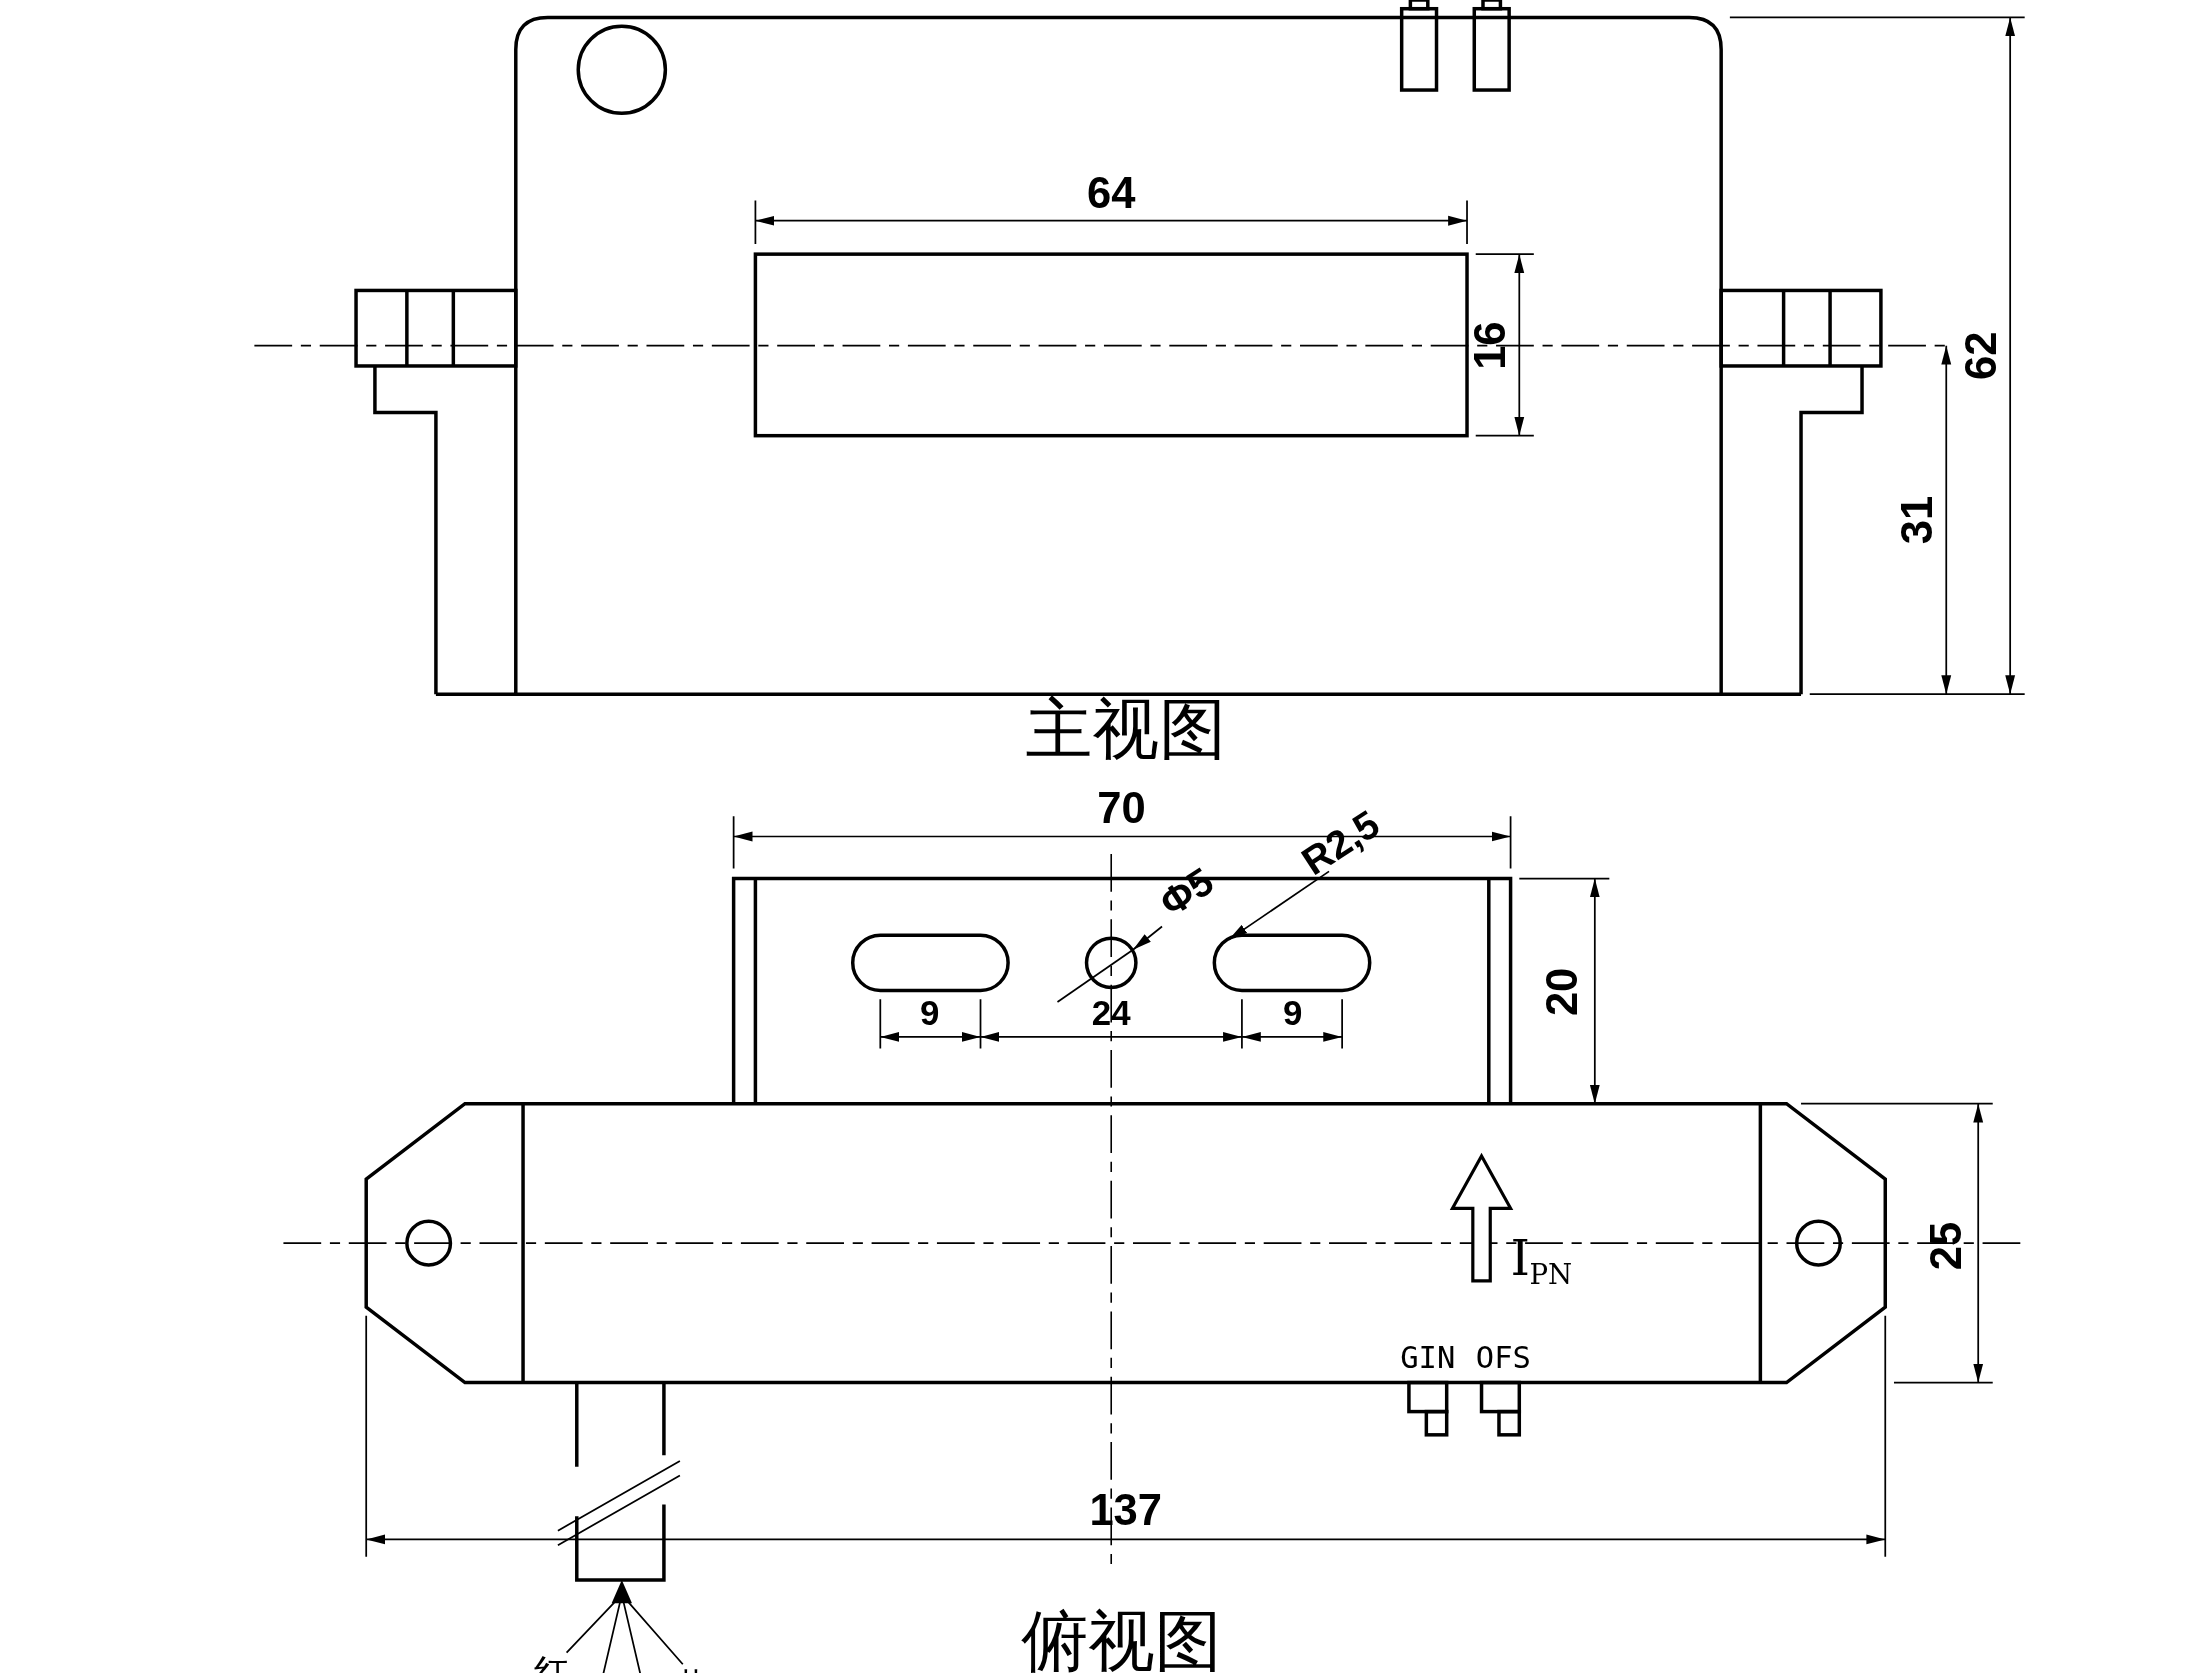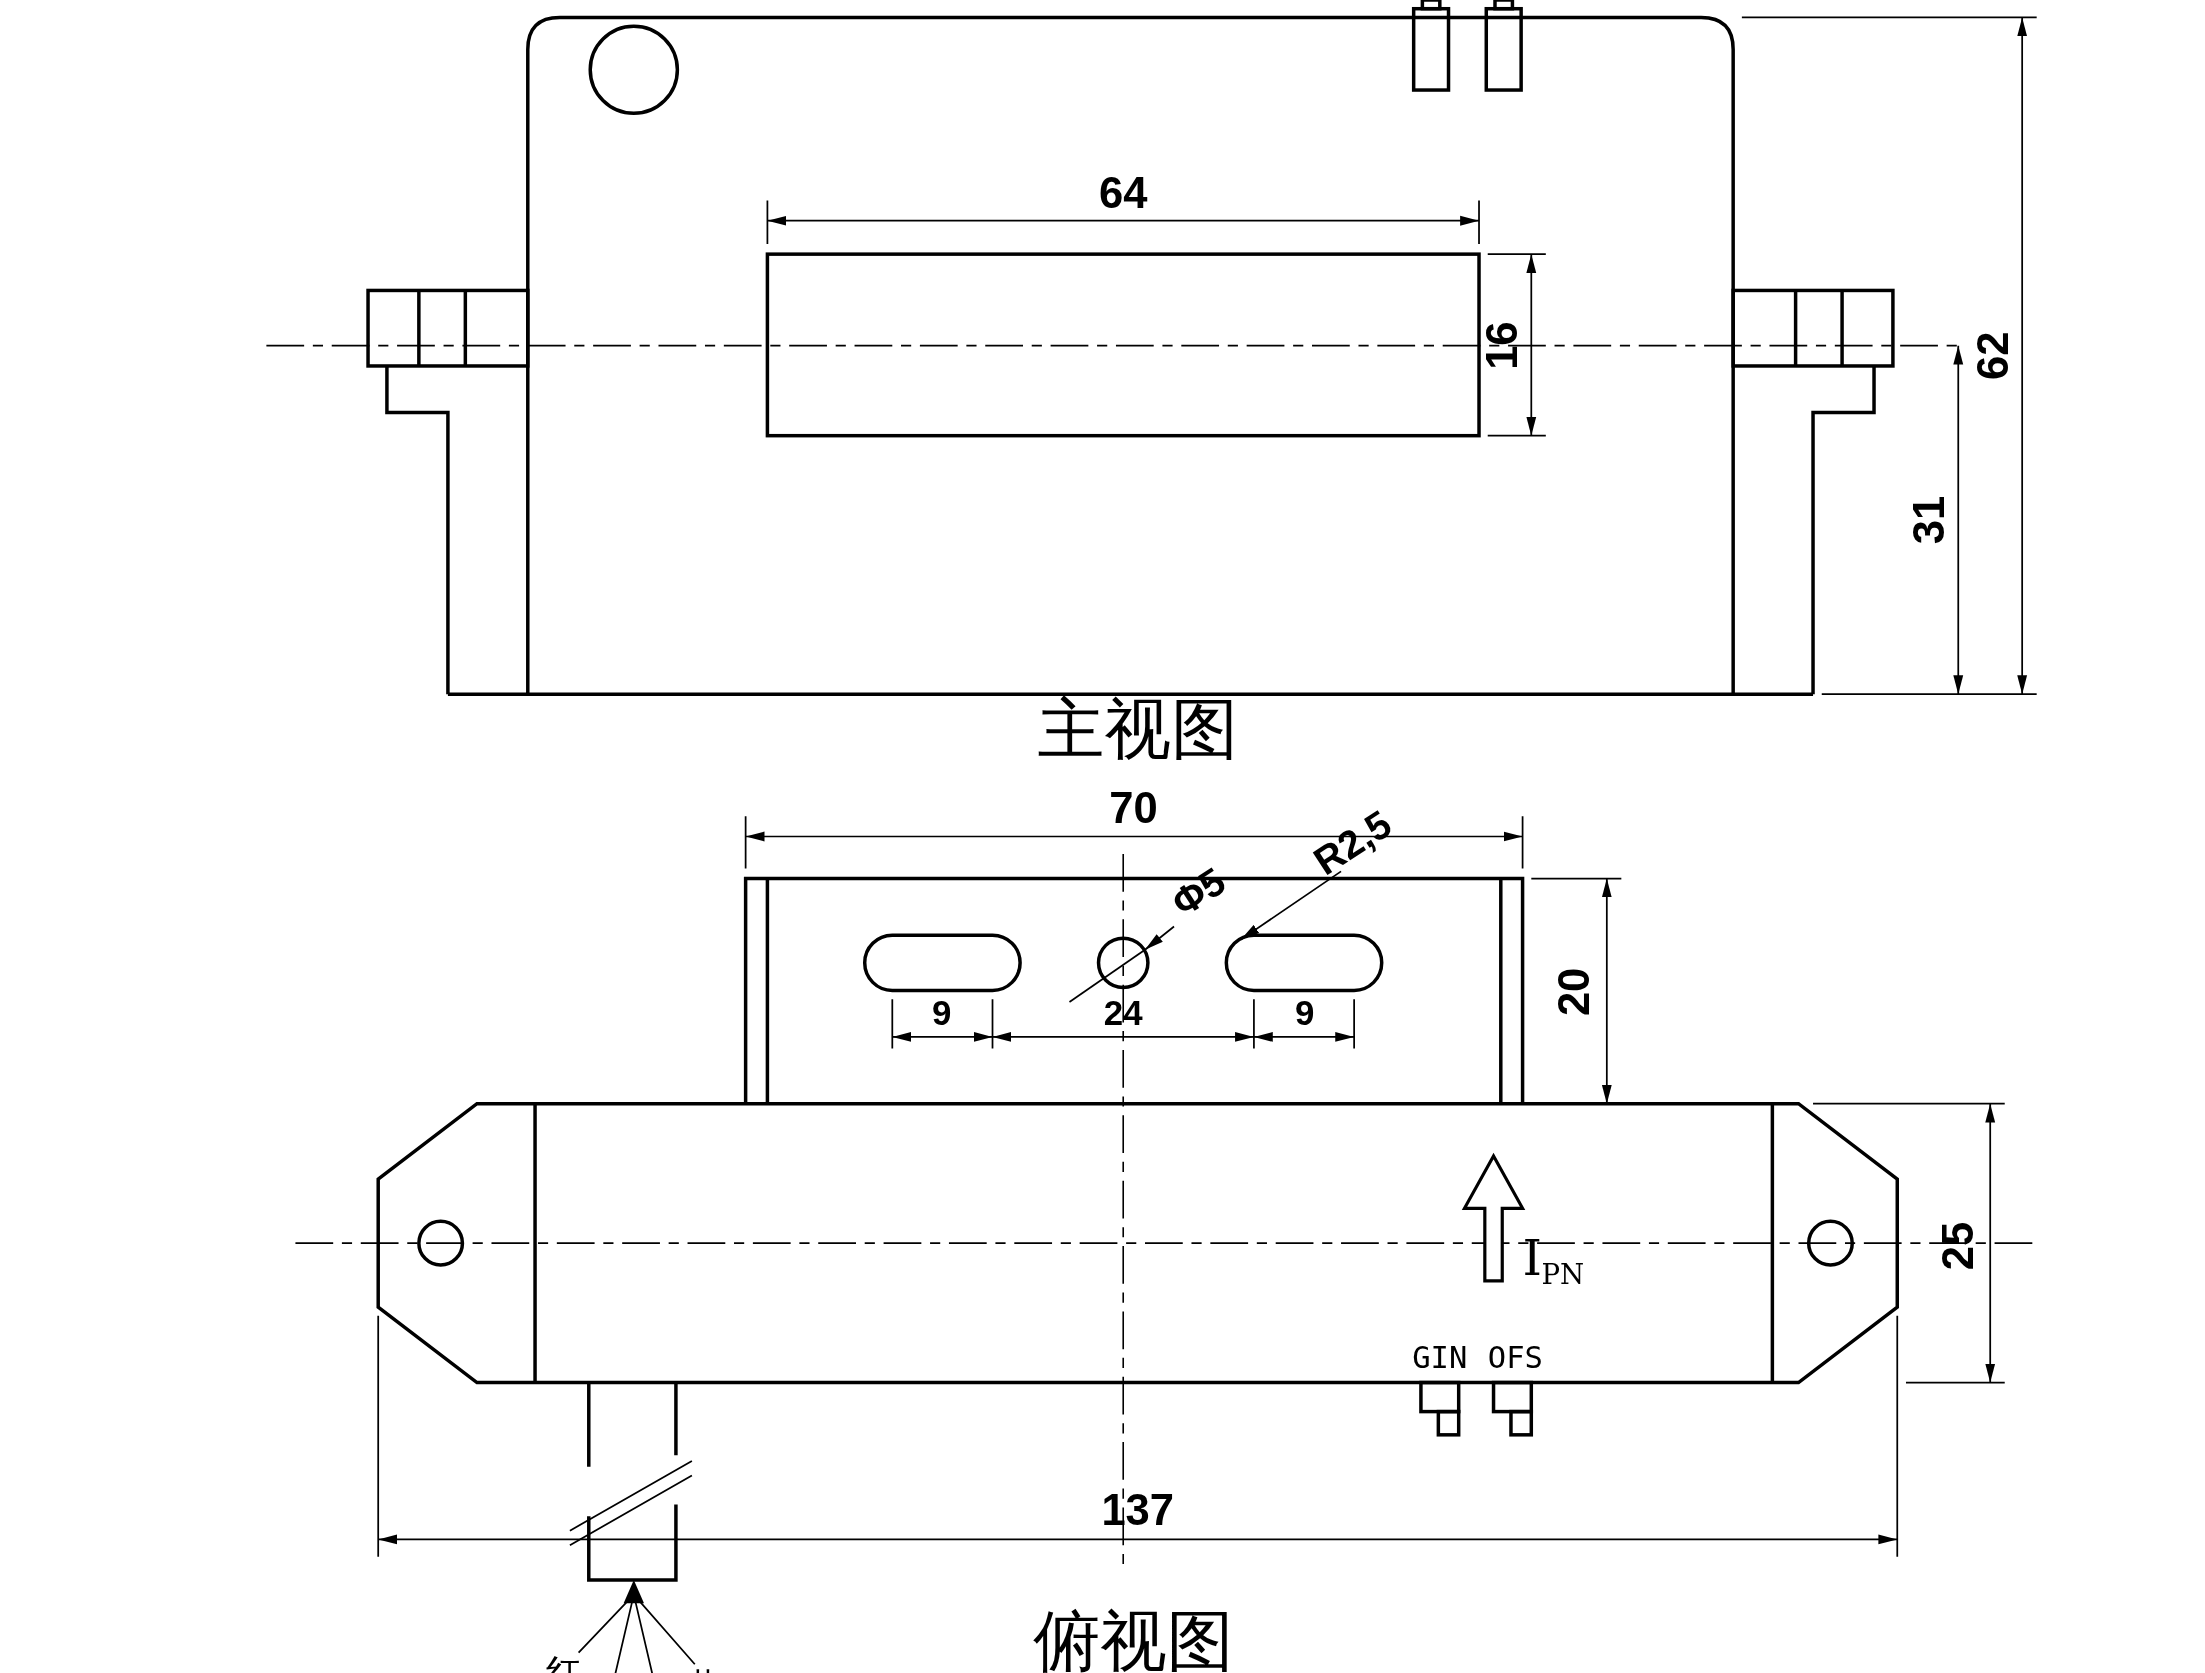--- a/index.html
+++ b/index.html
@@ -5,21 +5,20 @@
   html, body {
     margin: 0;
     padding: 0;
     background: #ffffff;
   }
   .sheet {
     width: 2140px;
     height: 1673px;
     background: #ffffff;
     overflow: hidden;
-    margin-left: 12px;
   }
   svg { display: block; }
 
   .obj  { fill: none; stroke: #000; stroke-width: 2.4; stroke-linejoin: miter; stroke-linecap: butt; }
   .thin { fill: none; stroke: #000; stroke-width: 1.2; }
   .cl   { fill: none; stroke: #000; stroke-width: 1.1; stroke-dasharray: 26 6 7 6; }
   .fillw{ fill: #fff; stroke: #000; stroke-width: 2.2; }
 
   text { fill: #000; }
   .dim   { font-family: "Liberation Sans", sans-serif; font-weight: bold; font-size: 30px; }

